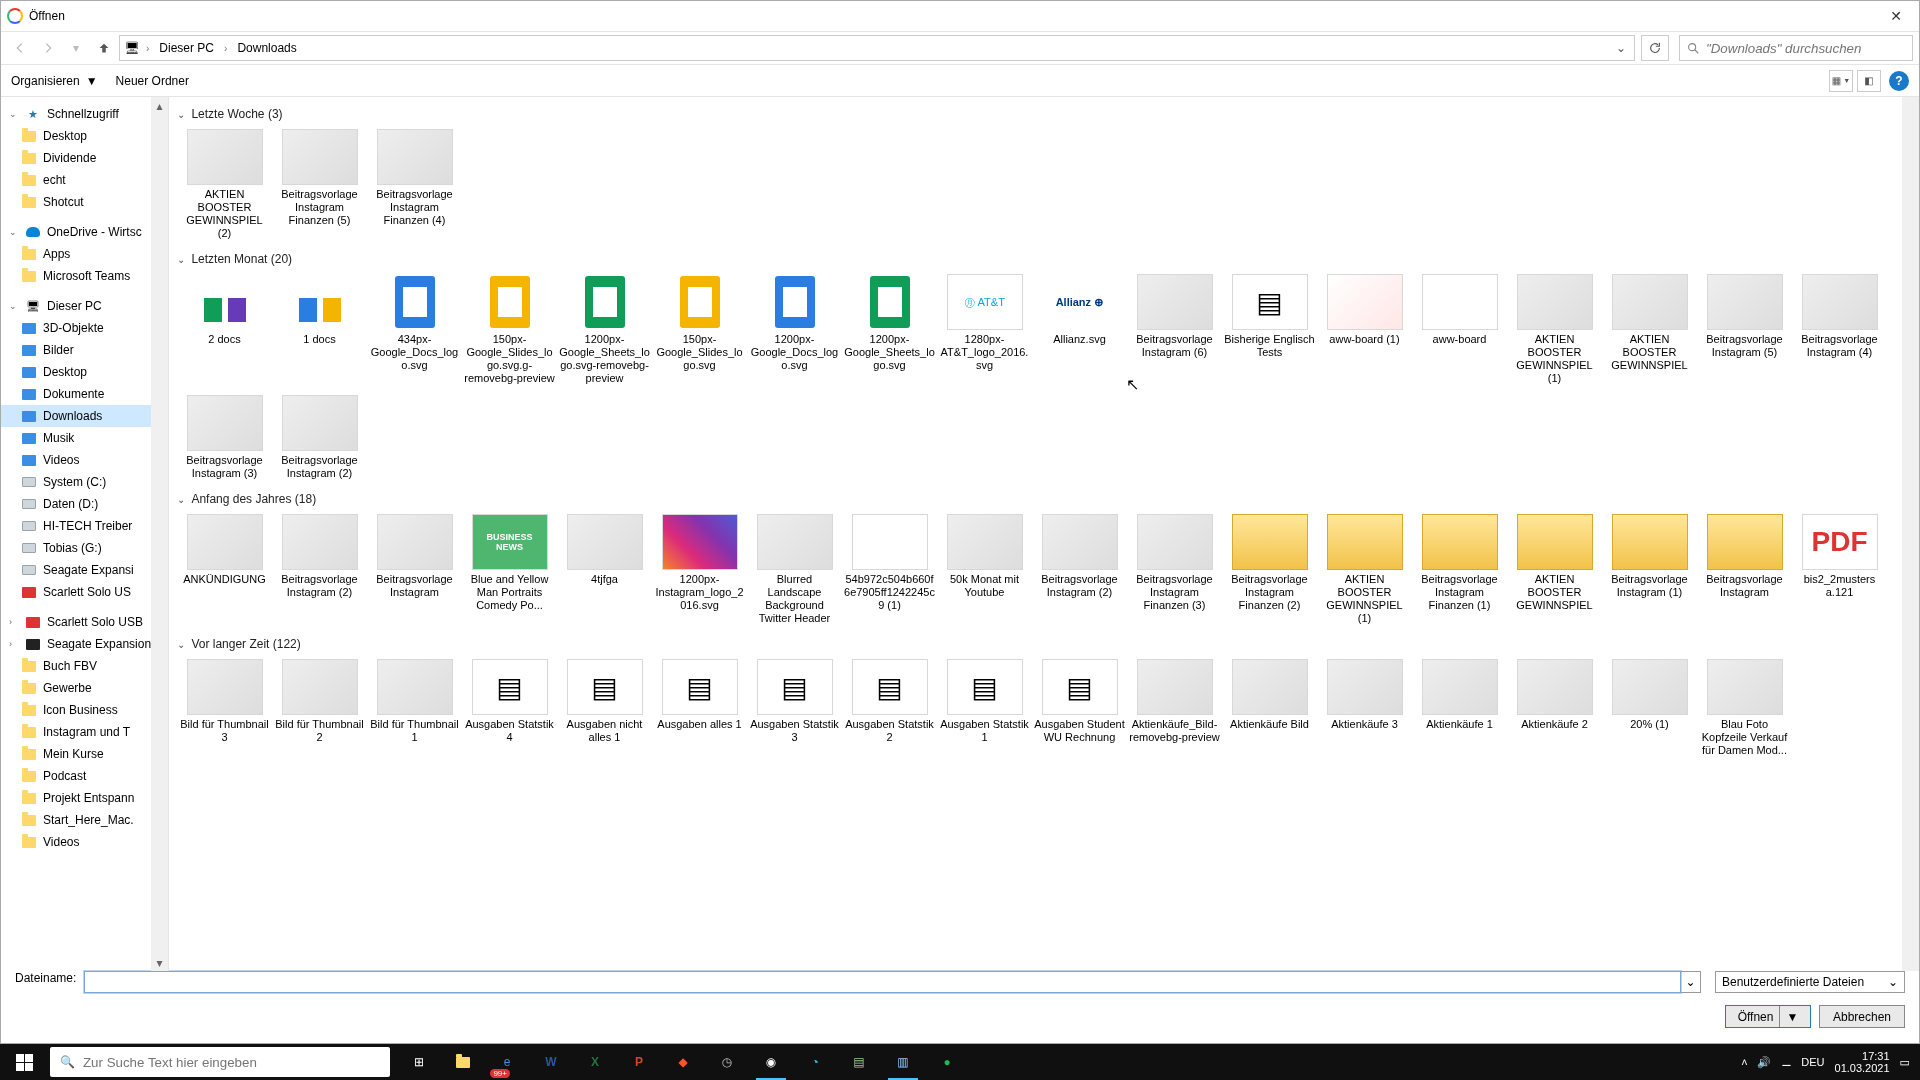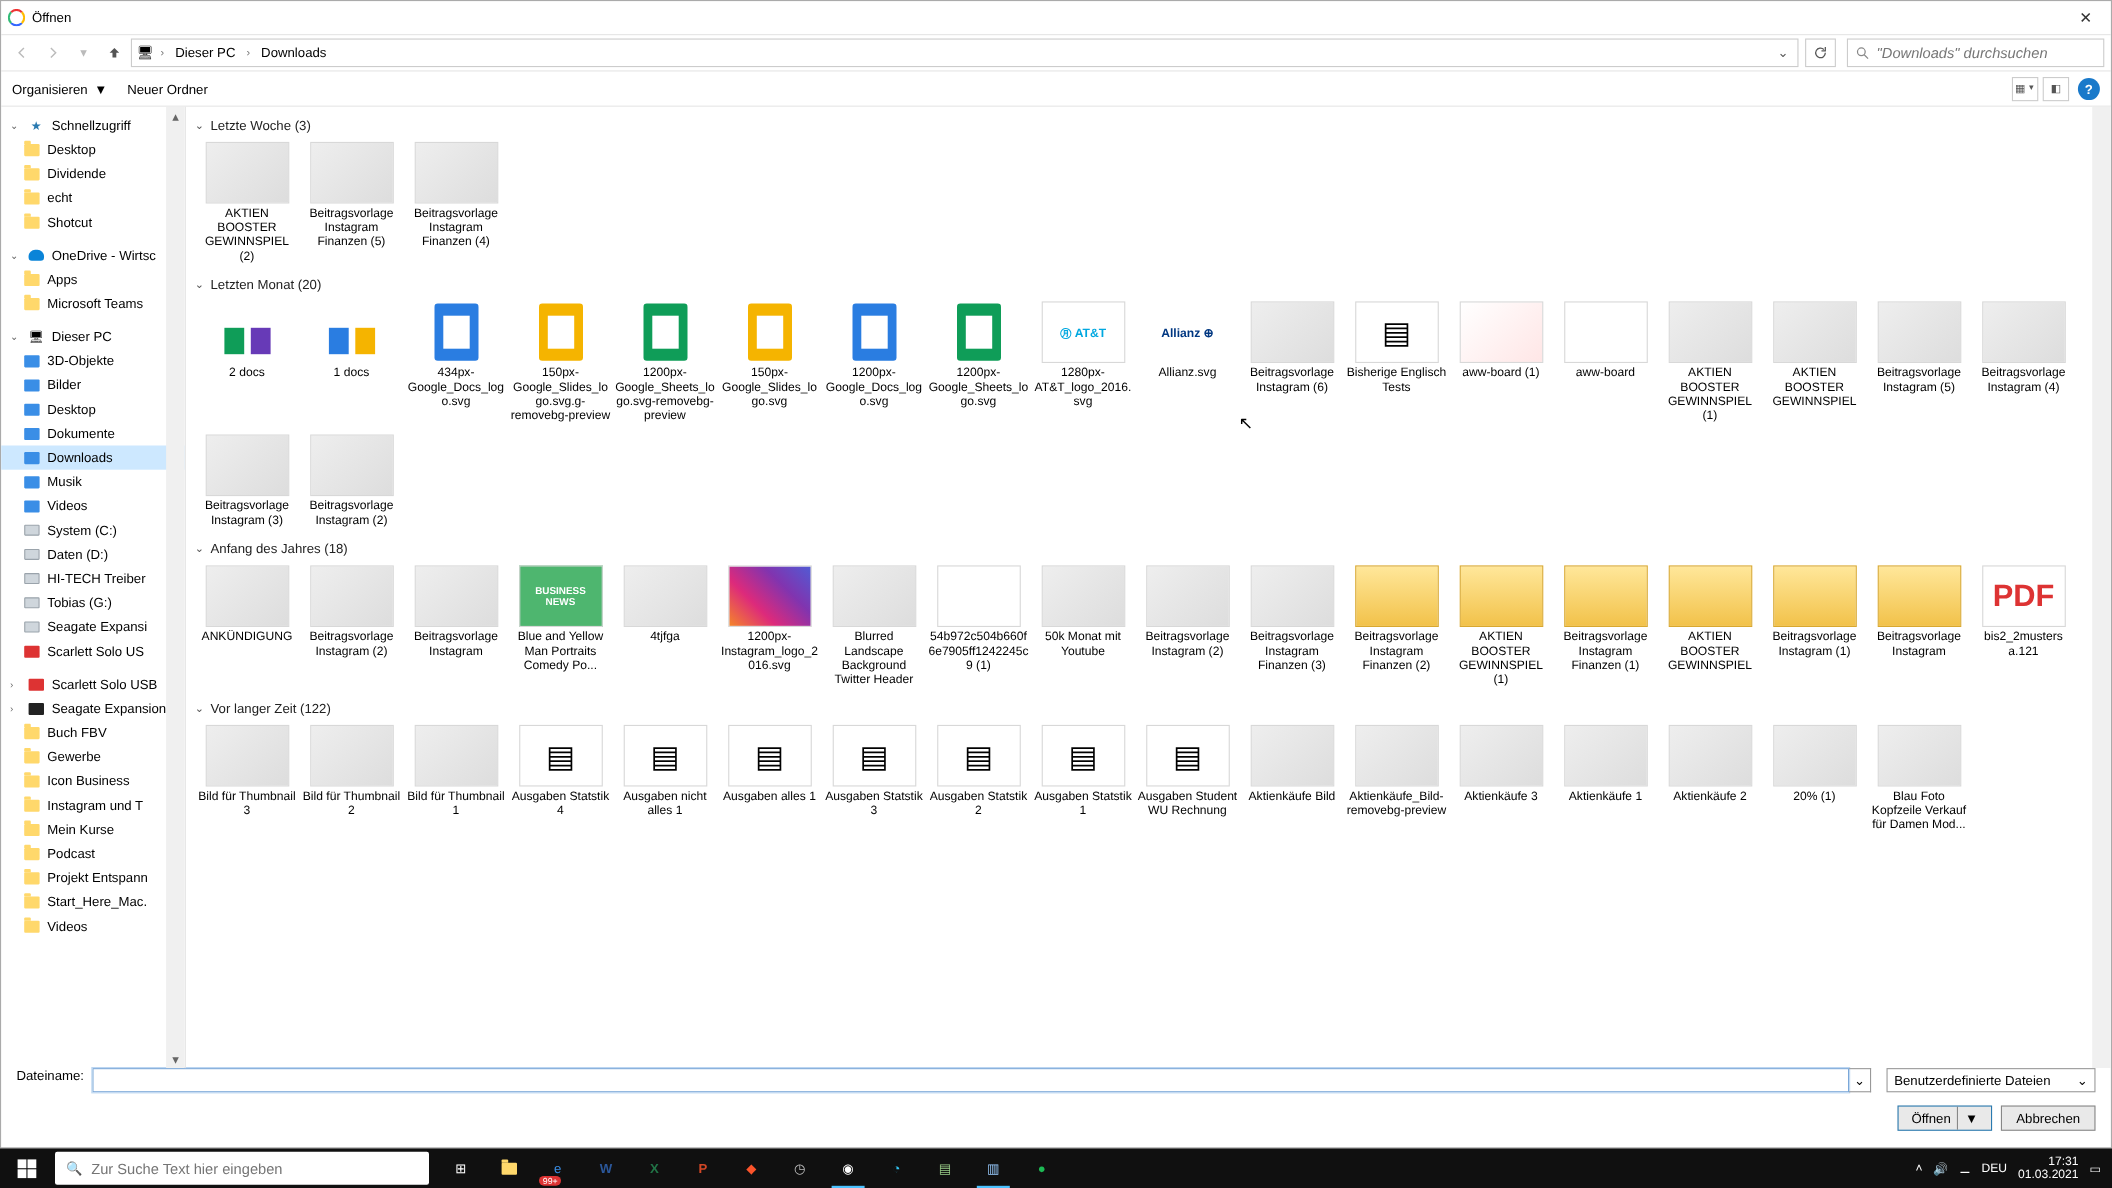--- a/index.html
+++ b/index.html
@@ -524,21 +524,21 @@
             </div>
             <div class="file">
               <div class="thumb docsmall">
                 <div class="docicon doc-green">
                   <div class="inner"></div>
                 </div>
               </div>
               <div class="label">1200px-Google_Sheets_logo.svg</div>
             </div>
             <div class="file">
-              <div class="thumb" style="color:#00a8e0;font-size:11px;font-weight:bold;">㊊ AT&amp;T</div>
+              <div class="thumb" style="color:#00a8e0;font-size:11px;font-weight:normal;">㊊ AT&amp;T</div>
               <div class="label">1280px-AT&amp;T_logo_2016.svg</div>
             </div>
             <div class="file">
               <div class="thumb" style="border:none;color:#003781;font-size:11px;font-weight:bold;">Allianz ⊕</div>
               <div class="label">Allianz.svg</div>
             </div>
             <div class="file">
               <div class="thumb img"></div>
               <div class="label">Beitragsvorlage Instagram (6)</div>
             </div>
@@ -697,25 +697,25 @@
             <div class="file">
               <div class="thumb chart">▤</div>
               <div class="label">Ausgaben Statstik 1</div>
             </div>
             <div class="file">
               <div class="thumb chart">▤</div>
               <div class="label">Ausgaben Student WU Rechnung</div>
             </div>
             <div class="file">
               <div class="thumb img"></div>
+              <div class="label">Aktienkäufe_Bild-removebg-preview</div>
+            </div>
+            <div class="file">
+              <div class="thumb img"></div>
               <div class="label">Aktienkäufe Bild</div>
-            </div>
-            <div class="file">
-              <div class="thumb img"></div>
-              <div class="label">Aktienkäufe_Bild-removebg-preview</div>
             </div>
             <div class="file">
               <div class="thumb img"></div>
               <div class="label">Aktienkäufe 3</div>
             </div>
             <div class="file">
               <div class="thumb img"></div>
               <div class="label">Aktienkäufe 1</div>
             </div>
             <div class="file">

